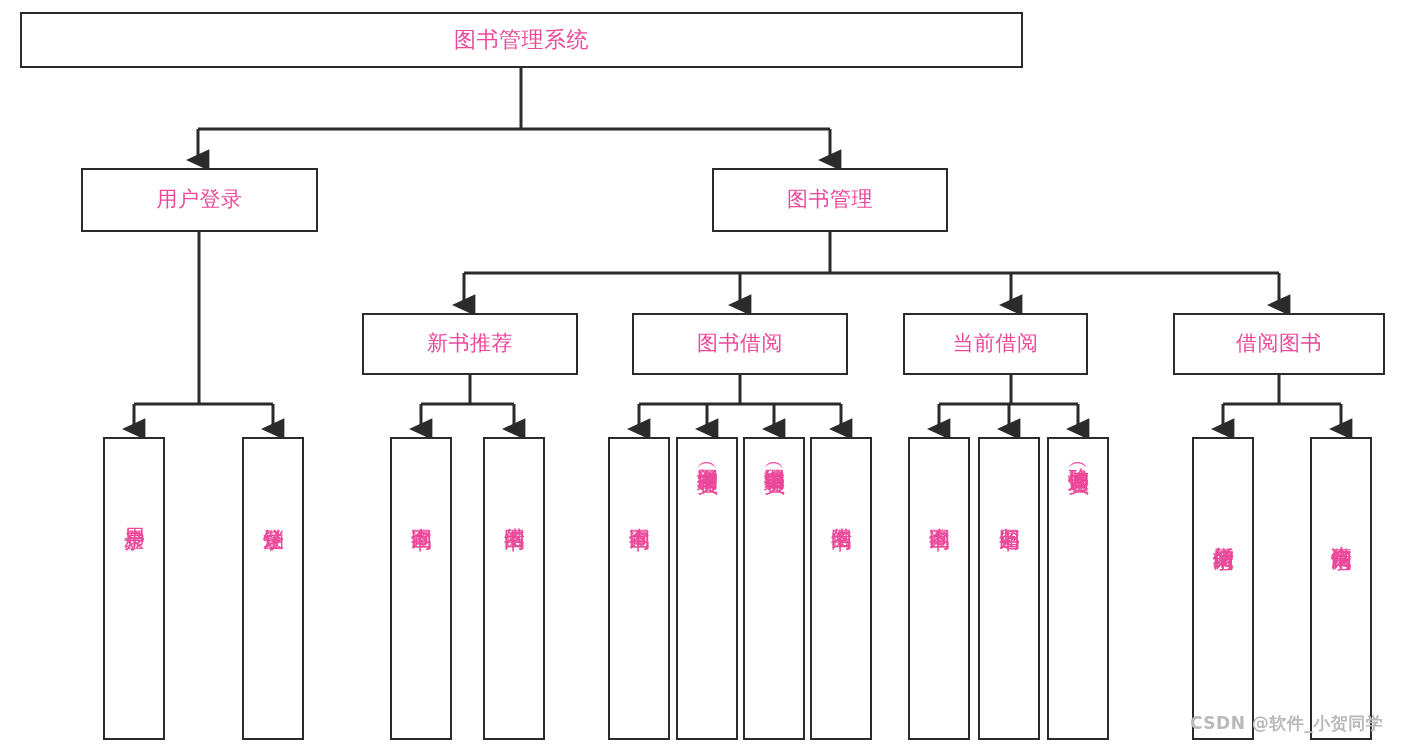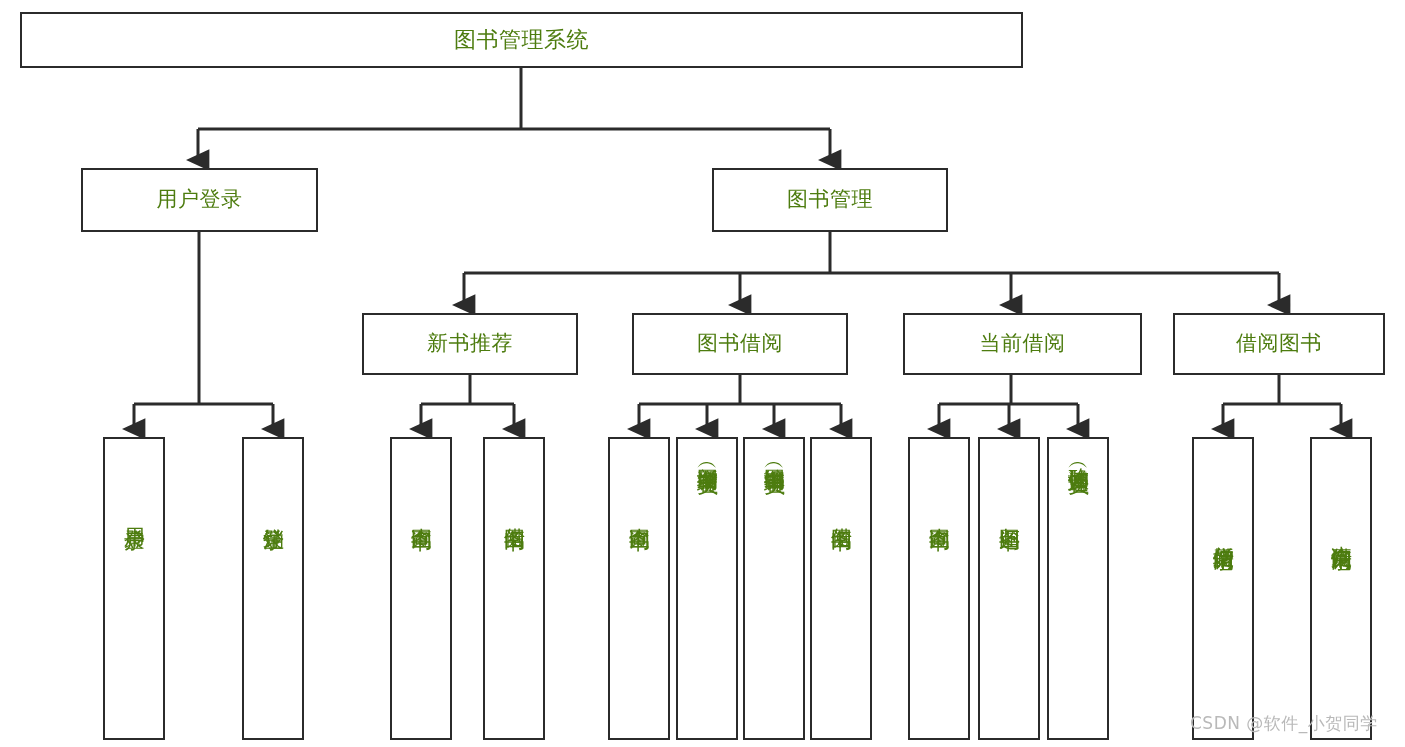--- a/index.html
+++ b/index.html
@@ -24,21 +24,21 @@
     pointer-events: none;
   }
   .node {
     position: absolute;
     box-sizing: border-box;
     border: 2.5px solid #2b2b2b;
     background: #ffffff;
     display: flex;
     align-items: center;
     justify-content: center;
-    color: #4d7c0f;
+    color: #ec4899;
   }
   .node.h {
     font-size: 21px;
     line-height: 1.2;
     letter-spacing: 0.5px;
     white-space: nowrap;
   }
   .node.root {
     font-size: 22px;
   }
@@ -62,20 +62,21 @@
     margin-top: 78px;
   }
   .watermark {
     position: absolute;
     left: 1190px;
     top: 712px;
     font-size: 17px;
     color: #b9b9b9;
     white-space: nowrap;
     letter-spacing: 0.5px;
+    font-weight: bold;
   }
 </style>
 </head>
 <body>
 
 <div id="canvas">
 
   <svg id="edges" viewBox="0 0 1405 747" xmlns="http://www.w3.org/2000/svg">
     <defs>
       <marker id="arrow" markerWidth="9" markerHeight="9" refX="4.2" refY="4.4" orient="auto" markerUnits="strokeWidth">
@@ -139,21 +140,21 @@
   <div class="node h" style="left:362px; top:313px; width:216px; height:62px;">
     <span>新书推荐</span>
   </div>
 
   <div class="node h" style="left:712px; top:168px; width:236px; height:64px;">
     <span>图书管理</span>
   </div>
   <div class="node h" style="left:632px; top:313px; width:216px; height:62px;text-align:center;">
     <span>图书借阅</span>
   </div>
-  <div class="node h" style="left:903px; top:313px; width:239px; height:62px;">
+  <div class="node h" style="left:903px; top:313px; width:185px; height:62px;">
     <span>当前借阅</span>
   </div>
   <div class="node h" style="left:1173px; top:313px; width:212px; height:62px;">
     <span>借阅图书</span>
   </div>
 
   <div class="node v mid" style="left:103px; top:437px; width:62px; height:303px;">
     <span class="vtext">用户登录</span>
   </div>
   <div class="node v mid" style="left:242px; top:437px; width:62px; height:303px;">

